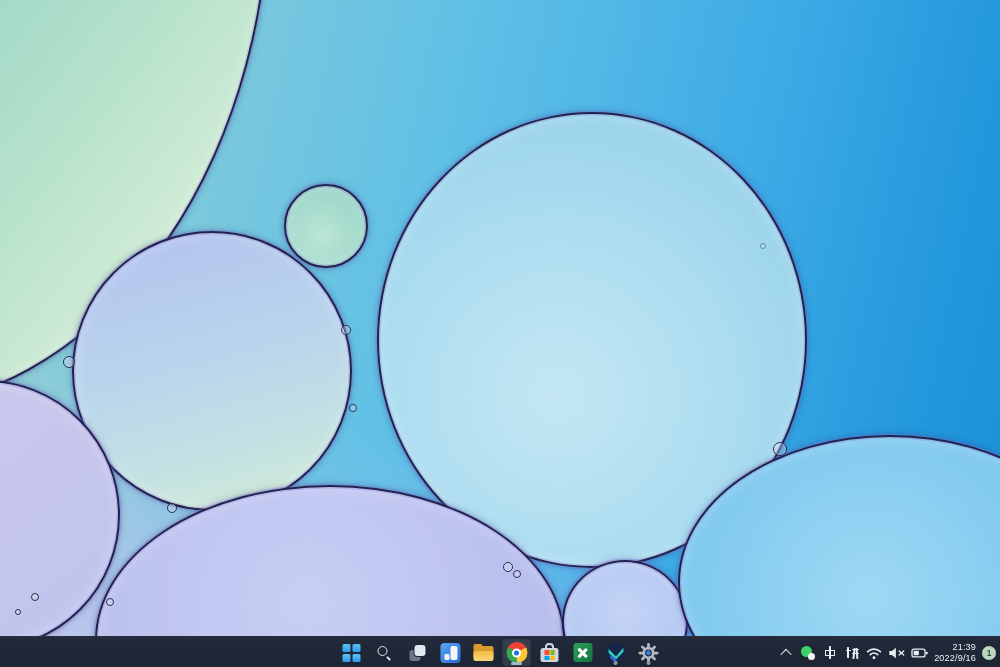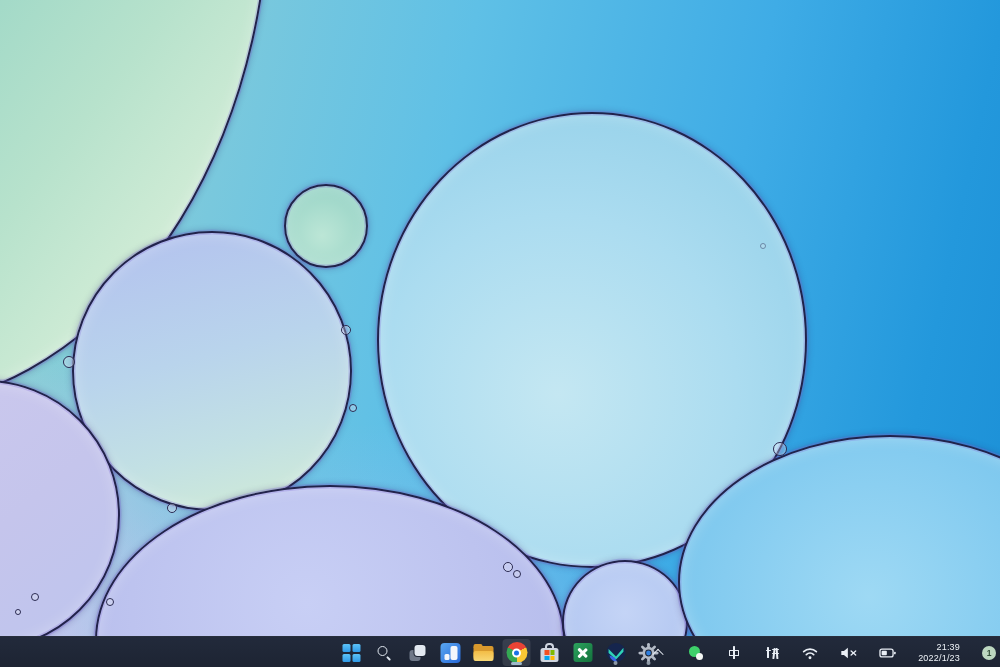--- a/index.html
+++ b/index.html
@@ -98,21 +98,21 @@
   .ic-store .win i:nth-child(2){background:#7fba00;}
   .ic-store .win i:nth-child(3){background:#00a4ef;}
   .ic-store .win i:nth-child(4){background:#ffb900;}
   
   .ic-excel{position:relative;width:19px;height:19px;border-radius:3px;background:linear-gradient(135deg,#2ca35e,#13713c);}
   .ic-excel .s1,.ic-excel .s2{position:absolute;left:50%;top:50%;width:2.6px;height:12px;background:#fff;border-radius:1px;}
   .ic-excel .s1{transform:translate(-50%,-50%) rotate(45deg);}
   .ic-excel .s2{transform:translate(-50%,-50%) rotate(-45deg);}
 
   
-  .tb-tray{position:absolute;right:4px;top:0;height:31px;display:flex;align-items:center;gap:22px;}
+  .tb-tray{position:absolute;right:4px;top:0;height:31px;display:flex;align-items:center;gap:6px;}
   .tray-btn{position:relative;display:flex;align-items:center;justify-content:center;
     min-width:16px;height:24px;border-radius:3px;cursor:pointer;}
   .ic-chevron{width:8px;height:8px;border-left:1.6px solid #e9eef5;border-top:1.6px solid #e9eef5;
     transform:rotate(45deg) translate(1px,1px);}
   .ic-green{position:relative;width:14px;height:14px;}
   .ic-green .big{position:absolute;left:0;top:0;width:11px;height:11px;border-radius:50%;background:#3ed06a;}
   .ic-green .small{position:absolute;right:0;bottom:0;width:7px;height:7px;border-radius:50%;background:#f4f7f4;}
   
   .glyph{position:relative;width:13px;height:13px;}
   .glyph i{position:absolute;background:#e9eef5;border-radius:.5px;}
@@ -305,20 +305,20 @@
       <div class="tray-btn">
         <svg width="17" height="12" viewBox="0 0 26 18">
           <rect x="1.5" y="3" width="20" height="12" rx="3" fill="none" stroke="#e9eef5" stroke-width="2"></rect>
           <rect x="23" y="7" width="2.5" height="4" rx="1" fill="#e9eef5"></rect>
           <rect x="4" y="5.5" width="8" height="7" rx="1.5" fill="#e9eef5"></rect>
         </svg>
       </div>
 
       <div class="tray-clock">
         <div>21:39</div>
-        <div>2022/1/23</div>
+        <div>2022/9/16</div>
       </div>
 
       <div class="notif-badge">1</div>
 
     </div>
   </div>
 </div>
 
 </body></html>

